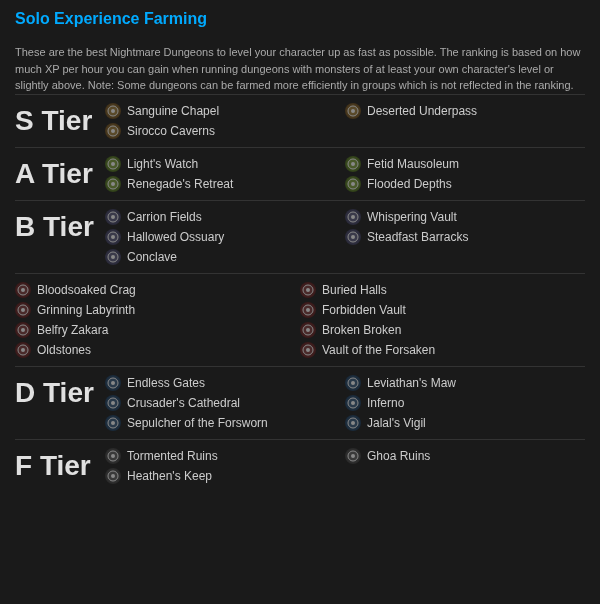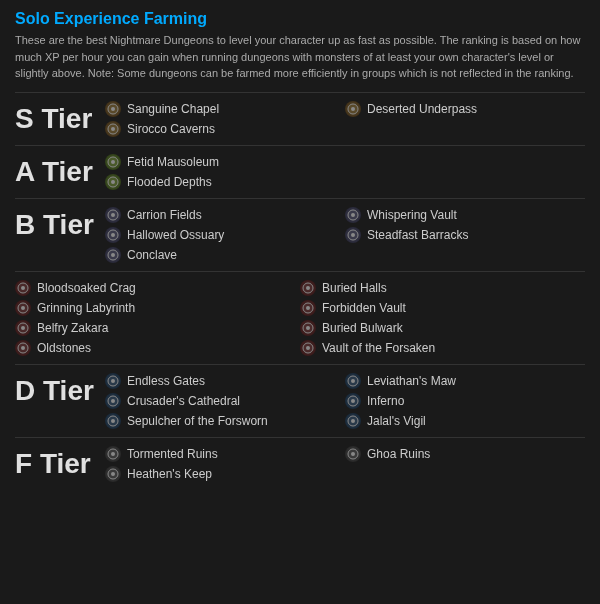--- a/index.html
+++ b/index.html
@@ -12,27 +12,27 @@
       min-height: 604px;
       overflow-x: hidden;
     }
     .container {
       padding: 10px 15px;
     }
     .page-title {
       color: #00aaff;
       font-size: 16px;
       font-weight: bold;
-      margin-bottom: 4px;
+      margin-bottom: 16px;
     }
     .intro-text {
       font-size: 11px;
       color: #aaaaaa;
       line-height: 1.5;
-      margin-bottom: 10px;
+      margin-bottom: 0;
     }
     .tier-section {
       border-top: 1px solid #333;
       display: flex;
       flex-direction: row;
       align-items: flex-start;
       padding: 8px 0;
       justify-content: space-between;
     }
     .tier-label {
@@ -134,20 +134,40 @@
         <div class="tier-label">A Tier</div>
         <div class="tier-columns">
           <div class="tier-col">
             <div class="dungeon-item">
               <div class="dungeon-icon icon-a">
                 <svg viewBox="0 0 14 14" xmlns="http://www.w3.org/2000/svg">
         <circle cx="7" cy="7" r="5" fill="none" stroke="#888" stroke-width="1"></circle>
         <circle cx="7" cy="7" r="2" fill="#888"></circle>
       </svg>
               </div>
+              <span class="dungeon-name">Light's Watch</span>
+            </div>
+            <div class="dungeon-item">
+              <div class="dungeon-icon icon-a">
+                <svg viewBox="0 0 14 14" xmlns="http://www.w3.org/2000/svg">
+        <circle cx="7" cy="7" r="5" fill="none" stroke="#888" stroke-width="1"></circle>
+        <circle cx="7" cy="7" r="2" fill="#888"></circle>
+      </svg>
+              </div>
+              <span class="dungeon-name">Renegade's Retreat</span>
+            </div>
+          </div>
+          <div class="tier-col">
+            <div class="dungeon-item">
+              <div class="dungeon-icon icon-a">
+                <svg viewBox="0 0 14 14" xmlns="http://www.w3.org/2000/svg">
+        <circle cx="7" cy="7" r="5" fill="none" stroke="#888" stroke-width="1"></circle>
+        <circle cx="7" cy="7" r="2" fill="#888"></circle>
+      </svg>
+              </div>
               <span class="dungeon-name">Fetid Mausoleum</span>
             </div>
             <div class="dungeon-item">
               <div class="dungeon-icon icon-a">
                 <svg viewBox="0 0 14 14" xmlns="http://www.w3.org/2000/svg">
         <circle cx="7" cy="7" r="5" fill="none" stroke="#888" stroke-width="1"></circle>
         <circle cx="7" cy="7" r="2" fill="#888"></circle>
       </svg>
               </div>
               <span class="dungeon-name">Flooded Depths</span>
@@ -268,21 +288,21 @@
               </div>
               <span class="dungeon-name">Forbidden Vault</span>
             </div>
             <div class="dungeon-item">
               <div class="dungeon-icon icon-c">
                 <svg viewBox="0 0 14 14" xmlns="http://www.w3.org/2000/svg">
         <circle cx="7" cy="7" r="5" fill="none" stroke="#888" stroke-width="1"></circle>
         <circle cx="7" cy="7" r="2" fill="#888"></circle>
       </svg>
               </div>
-              <span class="dungeon-name">Buried Bulwark</span>
+              <span class="dungeon-name">Broken Broken</span>
             </div>
             <div class="dungeon-item">
               <div class="dungeon-icon icon-c">
                 <svg viewBox="0 0 14 14" xmlns="http://www.w3.org/2000/svg">
         <circle cx="7" cy="7" r="5" fill="none" stroke="#888" stroke-width="1"></circle>
         <circle cx="7" cy="7" r="2" fill="#888"></circle>
       </svg>
               </div>
               <span class="dungeon-name">Vault of the Forsaken</span>
             </div>

